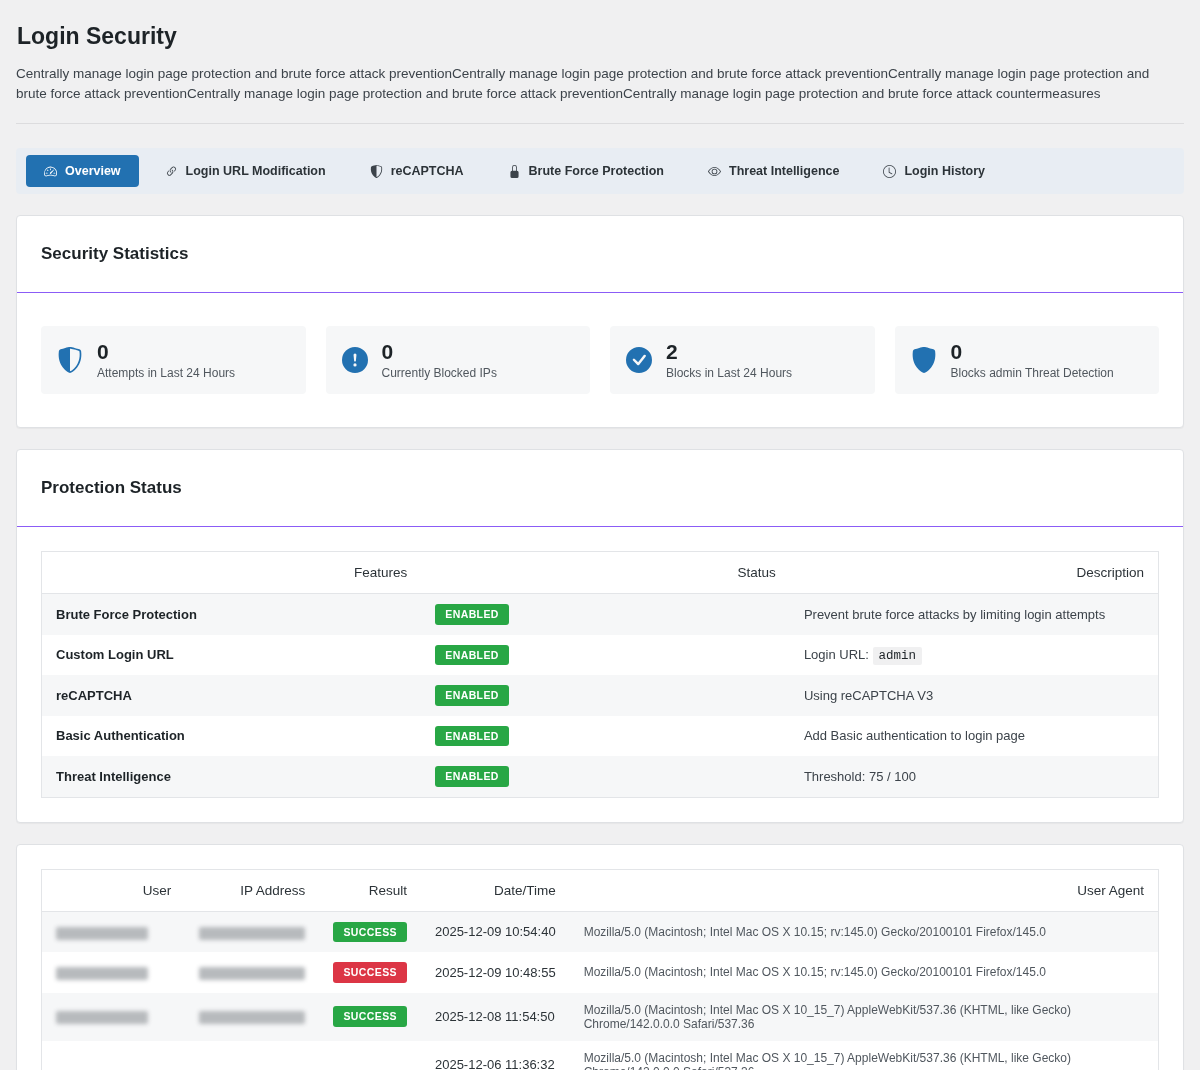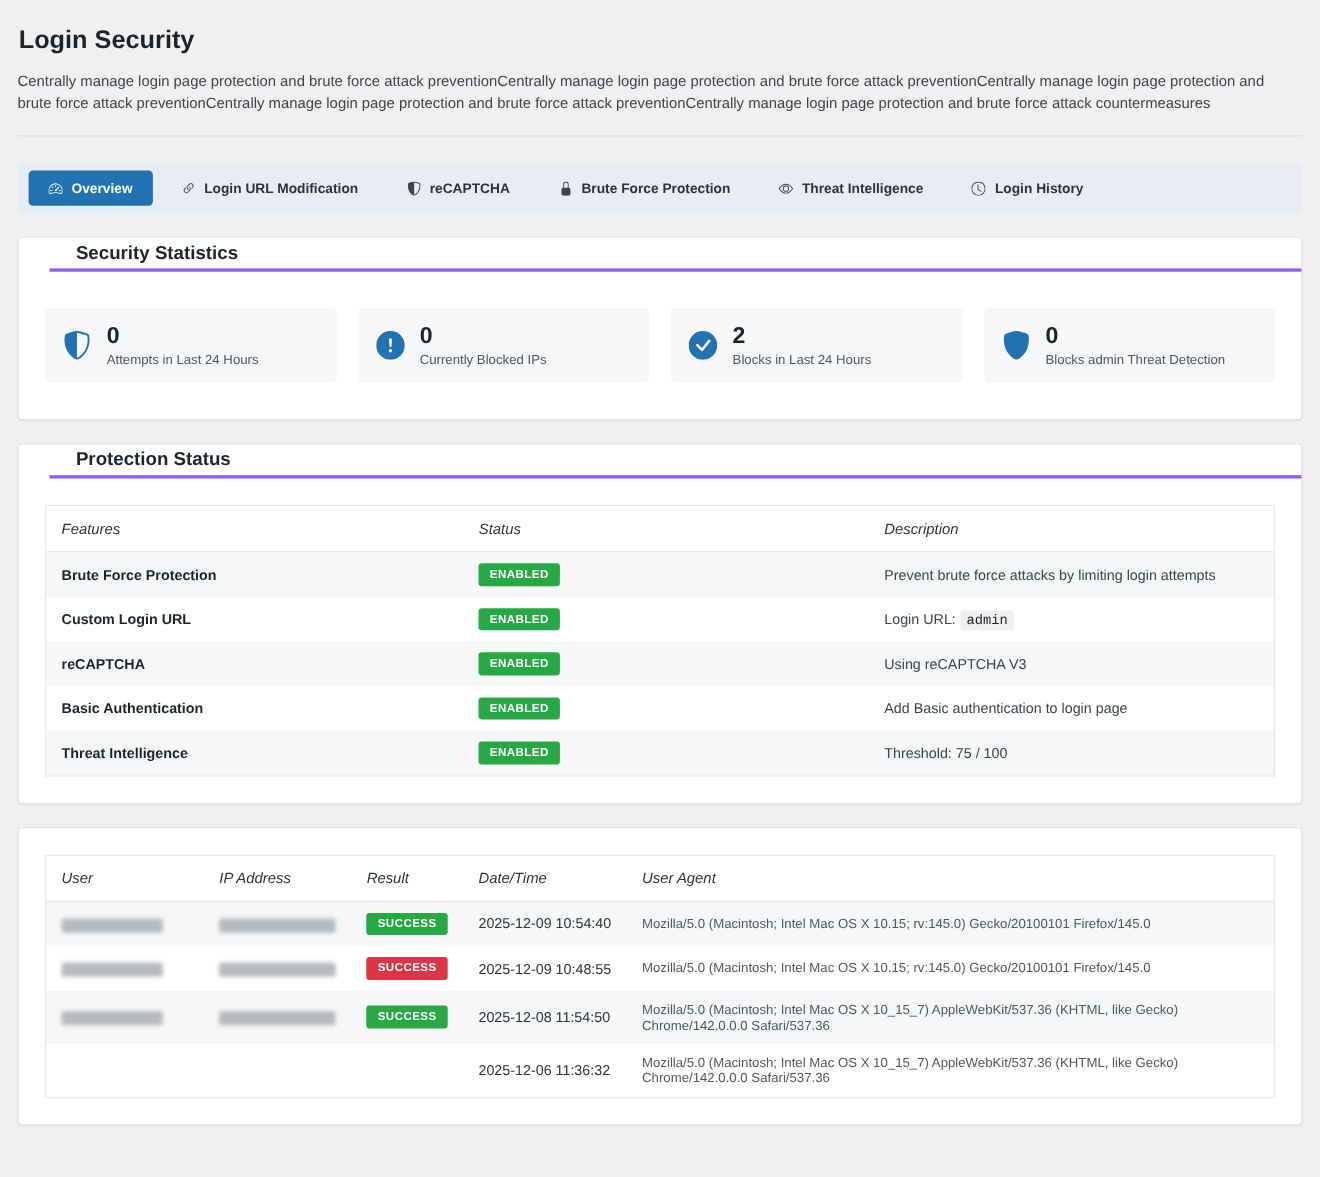--- a/index.html
+++ b/index.html
@@ -30,43 +30,43 @@
   .tab svg { width: 13px; height: 13px; fill: #3c434a; }
   .tab.active { background: #2271b1; color: #fff; }
   .tab.active svg { fill: #fff; }
 
   
   .card {
     background: #fff; border: 1px solid #dfe1e4; border-radius: 4px;
     box-shadow: 0 1px 1px rgba(0,0,0,.04); margin-bottom: 21px;
   }
   .card-header {
-    padding: 4px 24px; border-bottom: 3px solid #8b5cf6;
-    display: flex; align-items: center; justify-content: space-between; margin-left: 28px;
+    padding: 28px 24px; border-bottom: 1px solid #8b5cf6;
+    display: flex; align-items: center; justify-content: space-between;
   }
   .card-title { font-size: 17px; font-weight: 700; color: #1d2327; }
   .card-body { padding: 24px; }
 
   
   .stats-body { padding: 33px 24px; }
   .stats-grid { display: grid; grid-template-columns: repeat(4, 1fr); gap: 20px; }
   .stat {
     background: #f6f7f8; border-radius: 4px; padding: 14px 16px;
     display: flex; align-items: center; gap: 14px; min-height: 62px;
   }
   .stat-icon { display: inline-flex; line-height: 0; }
   .stat-icon svg { width: 26px; height: 26px; fill: #2271b1; }
   .stat-value { font-size: 21px; font-weight: 700; color: #1d2327; line-height: 1.1; }
   .stat-label { font-size: 12px; color: #50575e; margin-top: 3px; }
 
   
   table { width: 100%; border-collapse: collapse; border: 1px solid #e3e5e8; }
   th {
-    text-align: left; font-size: 13.5px; font-weight: 400; color: #2c3338;
-    padding: 13px 14px; background: #fff; border-bottom: 1px solid #e3e5e8; font-style: italic;
+    text-align: right; font-size: 13.5px; font-weight: 400; color: #2c3338;
+    padding: 13px 14px; background: #fff; border-bottom: 1px solid #e3e5e8;
   }
   td { padding: 10px 14px; font-size: 13px; color: #3c434a; vertical-align: middle; }
   tbody tr:nth-child(odd) { background: #f6f7f8; }
   tbody tr:nth-child(even) { background: #fff; }
   td.feat { font-weight: 600; color: #1d2327; }
   .badge {
     display: inline-block; padding: 5px 10px; border-radius: 3px;
     font-size: 10.5px; font-weight: 700; color: #fff; letter-spacing: .4px;
     line-height: 1;
   }

